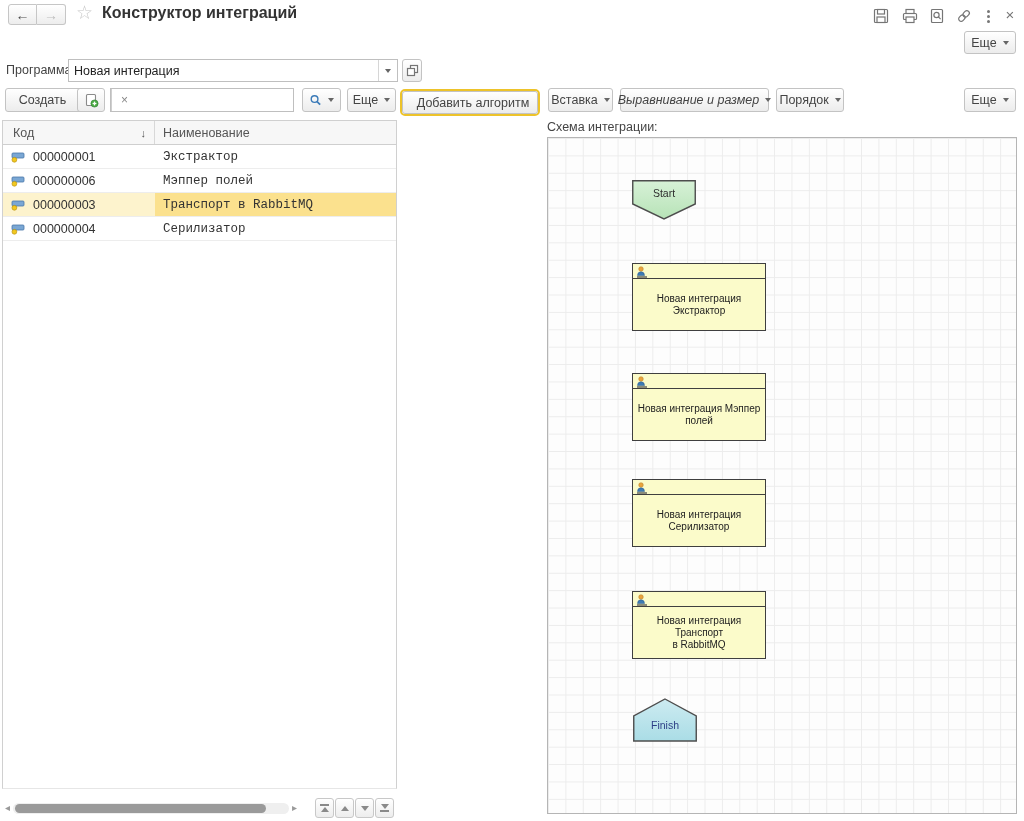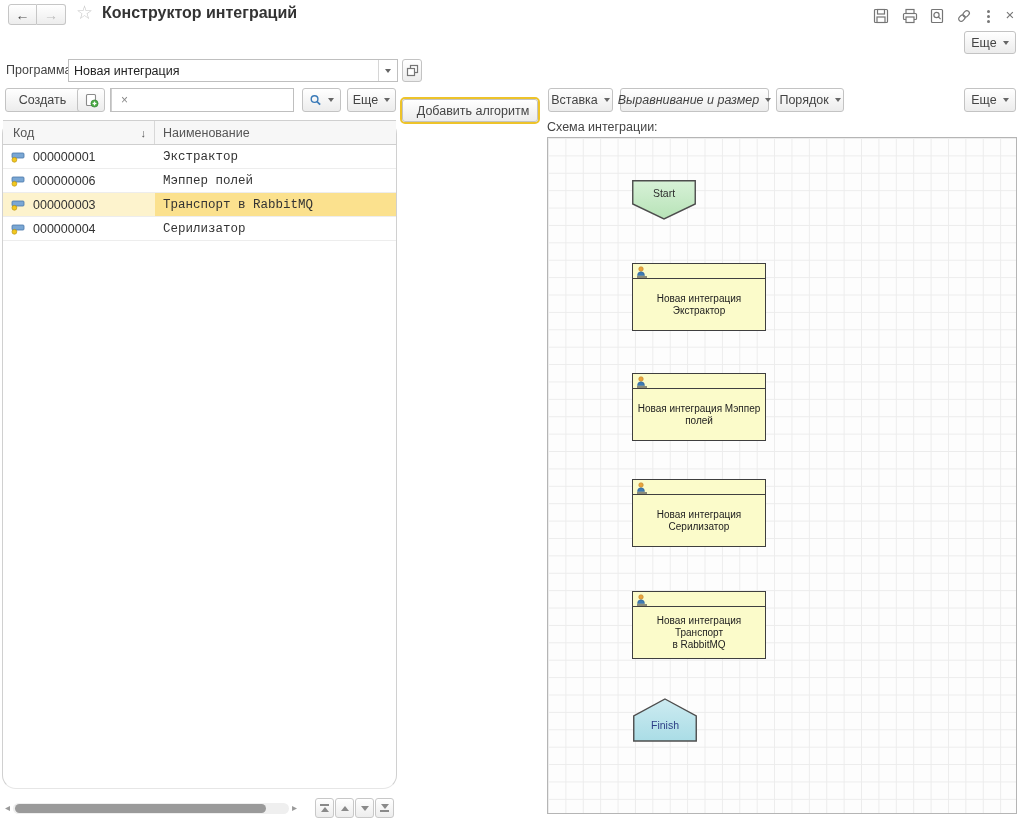--- a/index.html
+++ b/index.html
@@ -34,21 +34,21 @@
   .combo .dd{width:18px;border-left:1px solid #d6d6d6;display:flex;align-items:center;justify-content:center;}
   .sqbtn{border:1px solid #c3c3c3;border-radius:3px;background:linear-gradient(#fff,#ececec);
          display:flex;align-items:center;justify-content:center;box-sizing:border-box;}
   
   .srch{display:flex;border:1px solid #bfbfbf;background:#fff;box-sizing:border-box;}
   .srch input{flex:1;border:none;outline:none;padding:0 5px;font:12.5px "Liberation Sans",sans-serif;color:#222;}
   .srch input::placeholder{color:#b0b0b0;}
   .srch .clr{width:25px;border-left:1px solid #cfcfcf;display:flex;align-items:center;justify-content:center;color:#888;font-size:12px;}
   .focuswrap{border:2px solid #edc32a;border-radius:5px;background:#fff;display:inline-block;}
   
-  .tbl{border-left:1px solid #d0d0d0;border-right:1px solid #d0d0d0;border-bottom:1px solid #e6e6e6;box-sizing:border-box;background:#fff;border-radius:14px;}
+  .tbl{border-left:1px solid #d0d0d0;border-right:1px solid #d0d0d0;border-bottom:1px solid #e6e6e6;box-sizing:border-box;background:#fff;}
   .thead{display:flex;height:25px;background:#f7f7f7;border-top:1px solid #d0d0d0;border-bottom:1px solid #cfcfcf;
          box-sizing:border-box;color:#555;align-items:center;}
   .th-code{width:152px;display:flex;align-items:center;justify-content:space-between;padding:0 8px 0 10px;box-sizing:border-box;
            border-right:1px solid #d8d8d8;height:100%;}
   .th-name{flex:1;padding-left:8px;}
   .trow{display:flex;height:24px;align-items:center;border-bottom:1px solid #ededed;box-sizing:border-box;}
   .td-code{width:152px;display:flex;align-items:center;gap:8px;padding-left:8px;box-sizing:border-box;height:100%;}
   .td-name{flex:1;padding-left:8px;height:100%;display:flex;align-items:center;box-sizing:border-box;font-family:Liberation Mono, monospace;}
   .trow.sel{background:#fdf3cd;}
   .trow.sel .td-name{background:#fbe18e;}
@@ -166,21 +166,21 @@
       <circle cx="6" cy="6" r="3.6" fill="none" stroke="#3a7ab8" stroke-width="1.5"></circle>
       <line x1="8.7" y1="8.7" x2="12" y2="12" stroke="#3a7ab8" stroke-width="1.8"></line>
     </svg>
     <span class="caret"></span>
   </div>
   <div class="abs btn" style="left:347px;top:88px;width:49px;">
     <span>Еще</span>
     <span class="caret"></span>
   </div>
 
-  <div class="abs focuswrap" style="left:400px;top:97px;">
+  <div class="abs focuswrap" style="left:400px;top:89px;">
     <div class="btn" style="width:136px;height:23px;border-radius:3px;">
       <svg width="15" height="15" viewBox="0 0 16 16">
         <path d="M2,6 L8,6 L8,3 L14,8 L8,13 L8,10 L2,10 Z" fill="#4a90d9" stroke="#2e6da4" stroke-width="0.8"></path>
       </svg>
       <span>Добавить алгоритм</span>
     </div>
   </div>
   <div class="abs btn" style="left:548px;top:88px;width:65px;">
     <span>Вставка</span>
     <span class="caret"></span>

